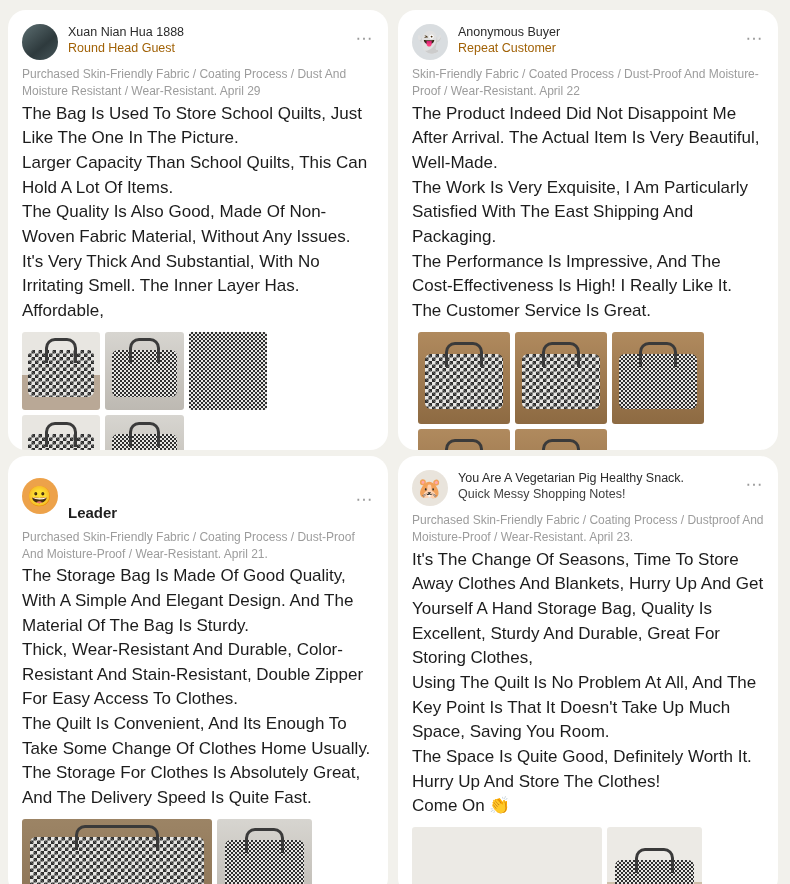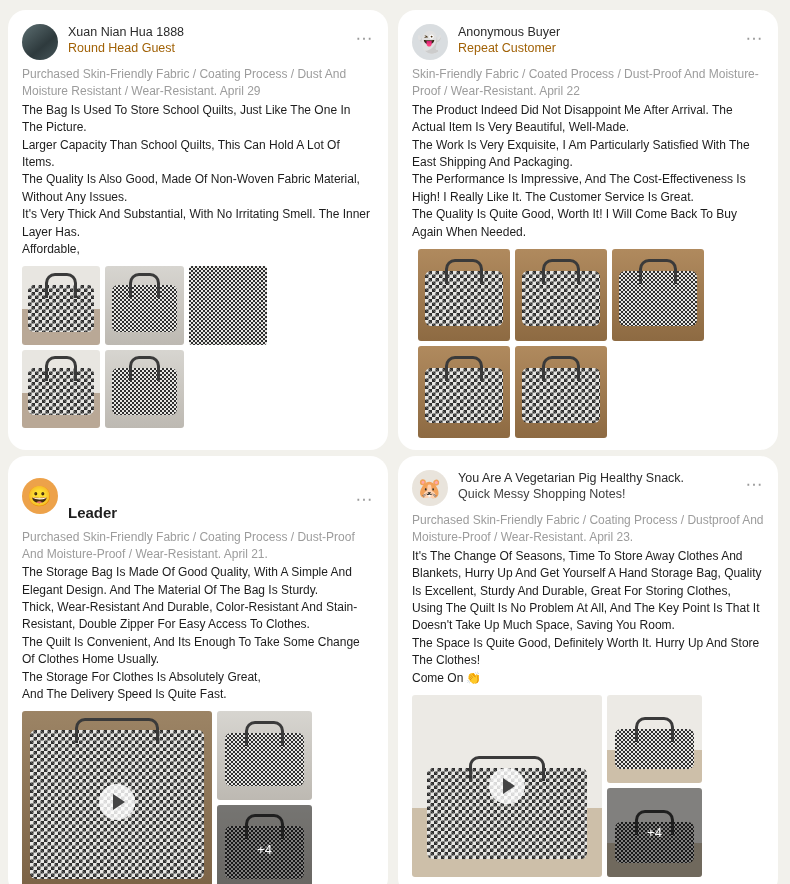--- a/index.html
+++ b/index.html
@@ -75,21 +75,21 @@
     padding-top: 6px;
     cursor: pointer;
   }
   .meta {
     font-size: 12px;
     color: #9c9c9c;
     line-height: 1.45;
     margin: 2px 0 0 0;
   }
   .body-text {
-    font-size: 12px;
+    font-size: 17px;
     color: #1c1c1c;
     line-height: 1.45;
     margin-top: 1px;
   }
   .body-text p { margin: 0; }
   .overlap { margin-top: -4px; }
 
   
   .photos { margin-top: 8px; display: grid; gap: 5px; }
   .p3 { grid-template-columns: repeat(3, 1fr); }
@@ -214,21 +214,20 @@
           <div class="uname">Anonymous Buyer</div>
           <div class="uname2">Repeat Customer</div>
         </div>
         <div class="dots">⋯</div>
       </div>
       <div class="meta">Skin-Friendly Fabric / Coated Process / Dust-Proof And Moisture-Proof / Wear-Resistant. April 22</div>
       <div class="body-text">
         <p class="overlap">The Product Indeed Did Not Disappoint Me After Arrival. The Actual Item Is Very Beautiful, Well-Made.</p>
         <p class="overlap">The Work Is Very Exquisite, I Am Particularly Satisfied With The East Shipping And Packaging.</p>
         <p class="overlap">The Performance Is Impressive, And The Cost-Effectiveness Is High! I Really Like It. The Customer Service Is Great.</p>
-        <p>The Quality Is Quite Good, Worth It! I Will Come Back To Buy Again When Needed.</p>
       </div>
       <div class="photos p3" style="width:286px; margin-left:6px;">
         <div class="ph scene-wood">
             <div class="bag houndstooth"></div>
           </div>
         <div class="ph scene-wood">
             <div class="bag houndstooth"></div>
           </div>
         <div class="ph scene-wood">
             <div class="bag houndstooth hound-fine"></div>

